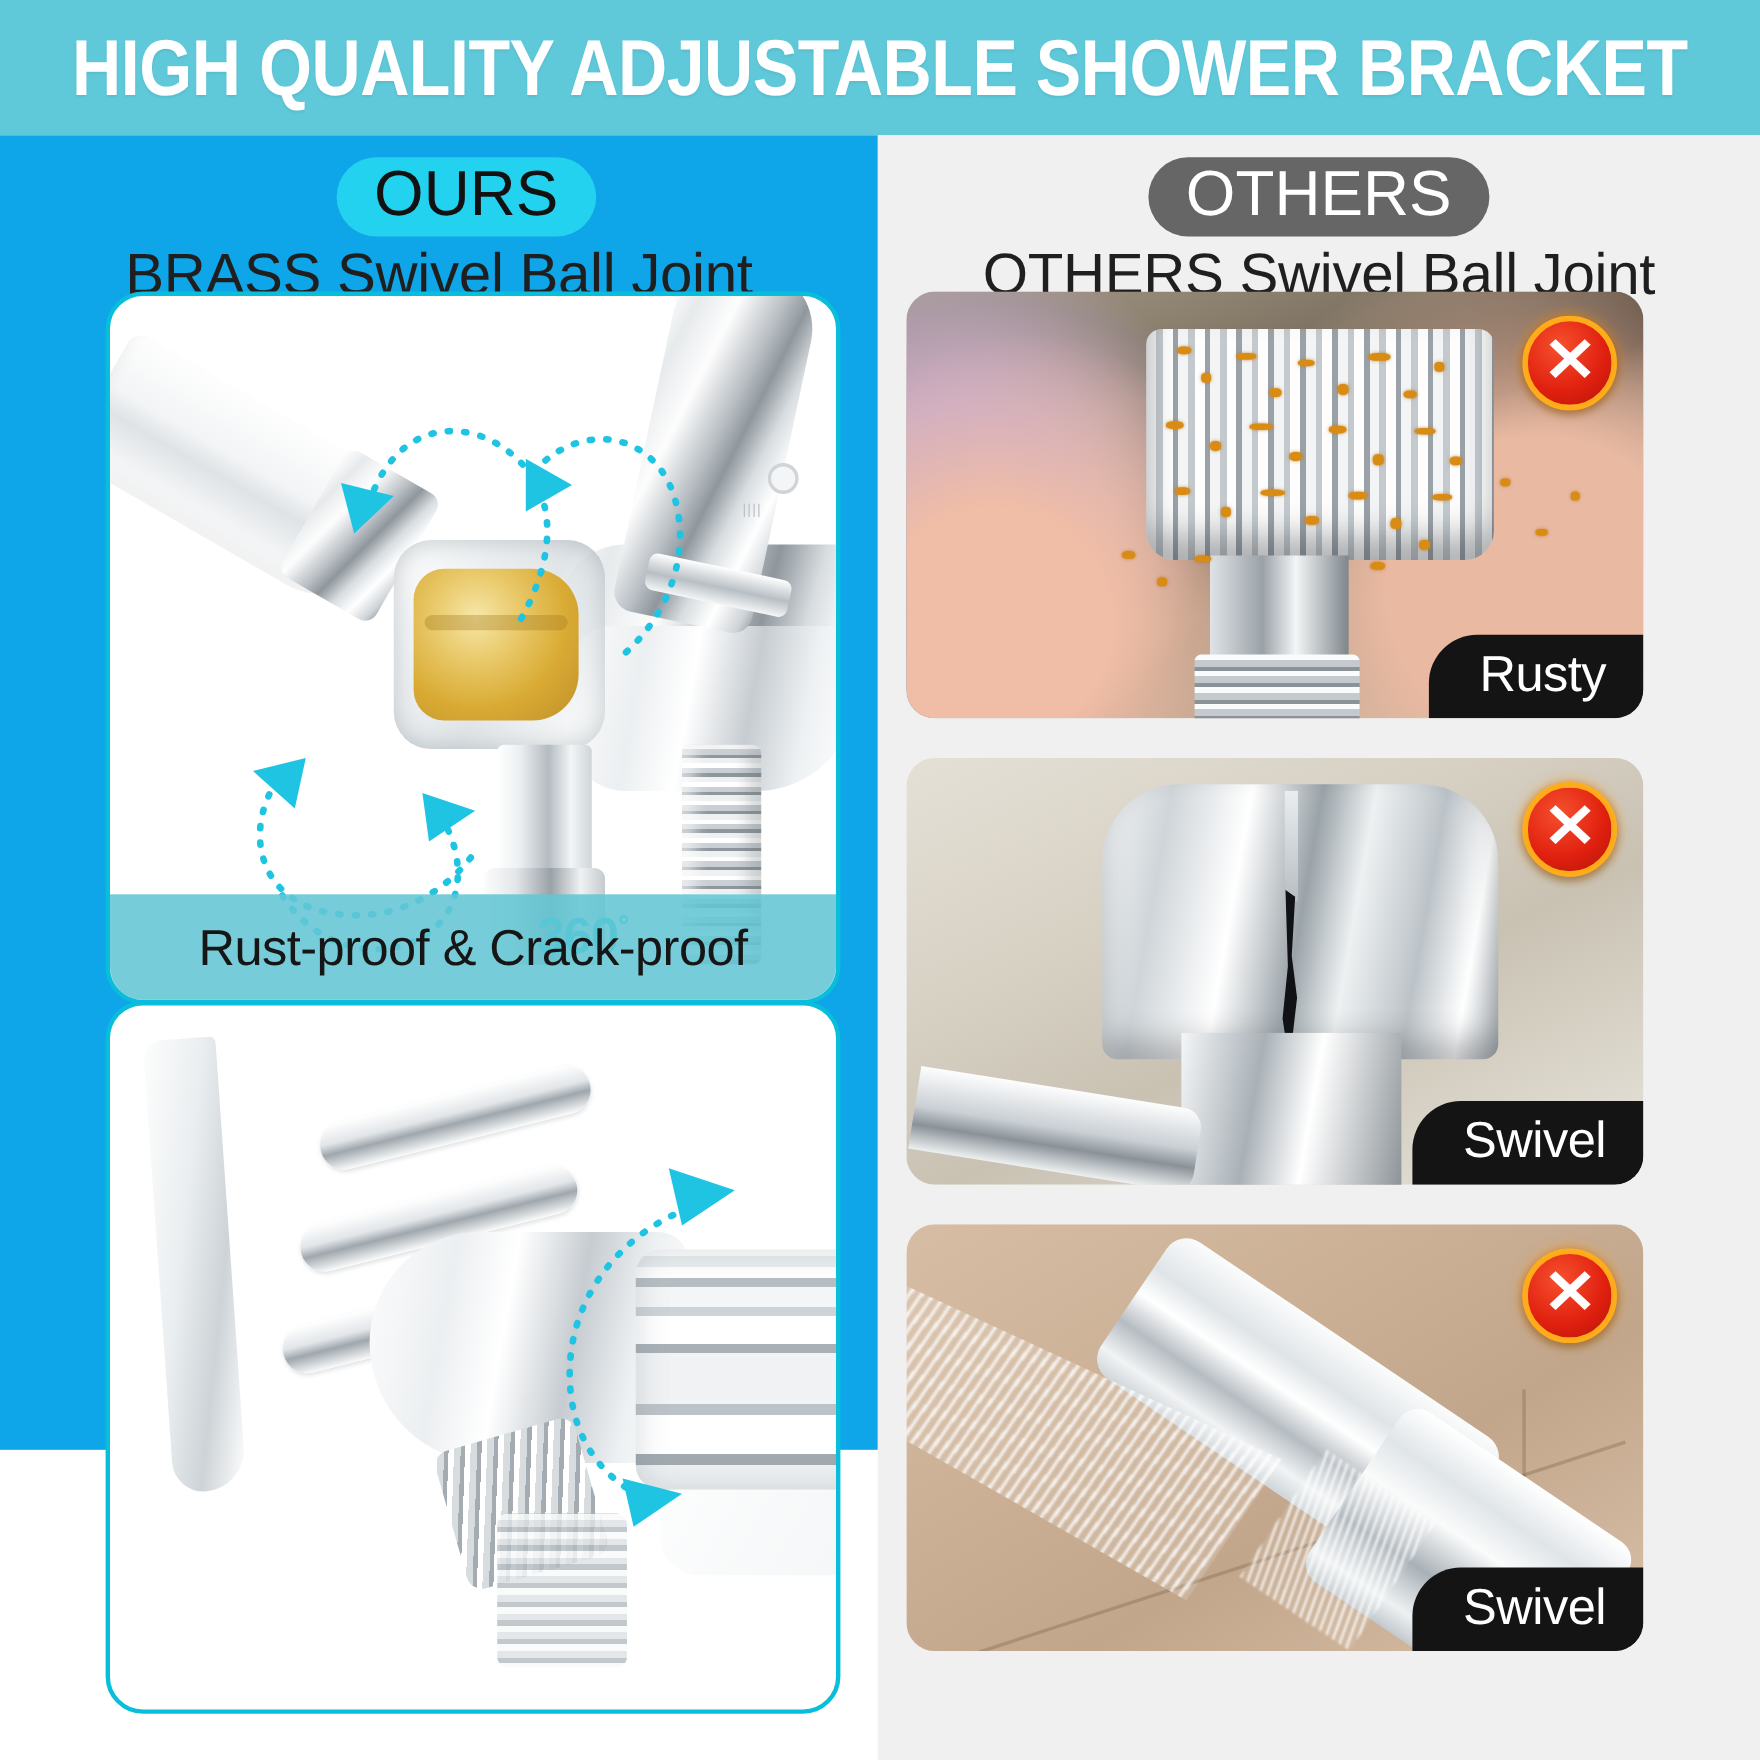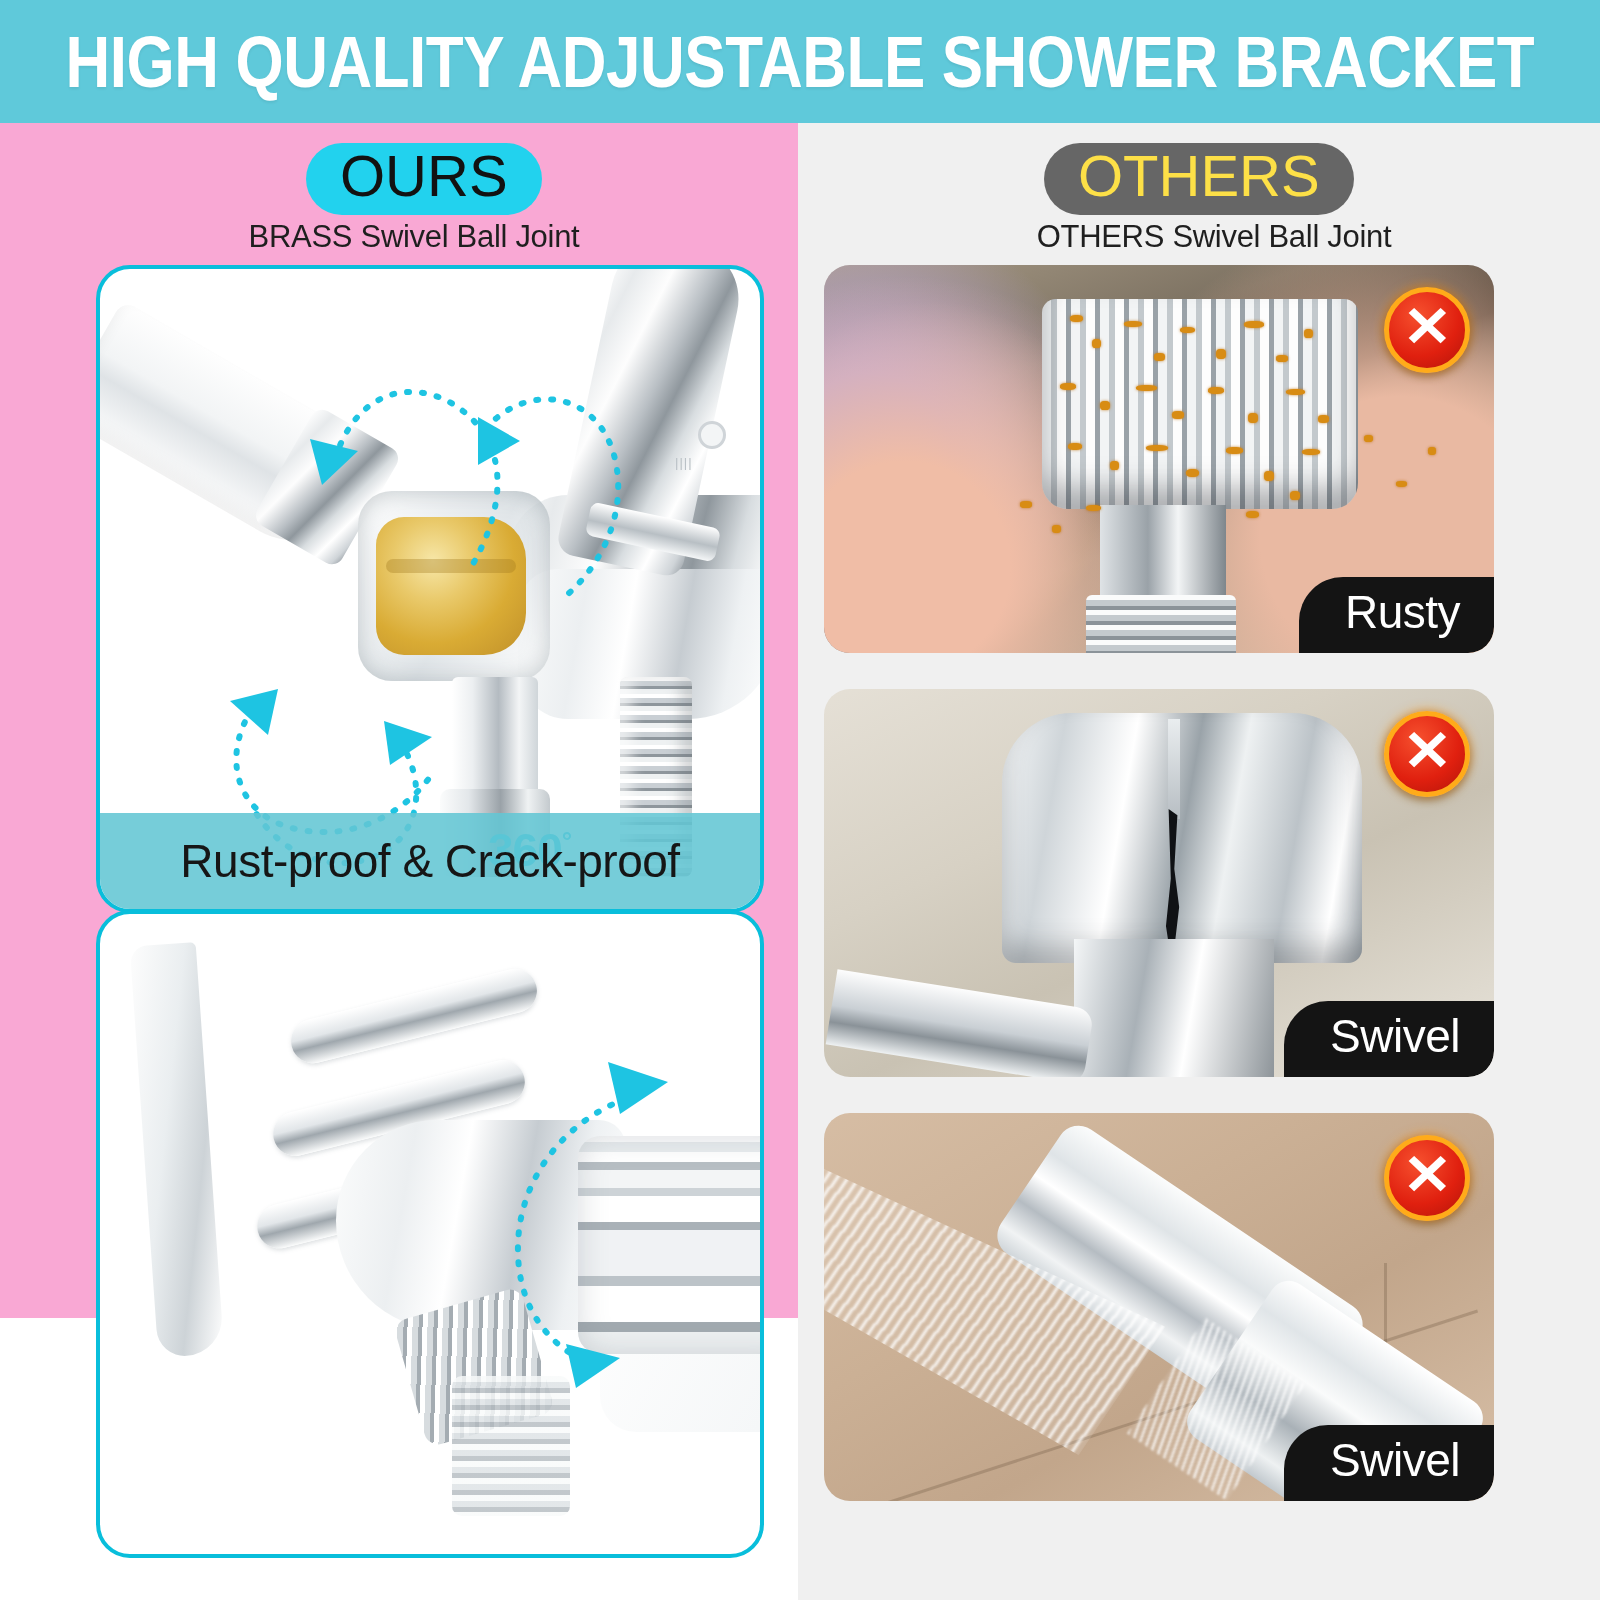--- a/index.html
+++ b/index.html
@@ -25,37 +25,37 @@
     font-size:72px;
     font-weight:bold;
     letter-spacing:-0.5px;
     transform:scaleX(0.86);
     white-space:nowrap;
     text-shadow:0 2px 3px rgba(0,0,0,.07);
   }
 
   
   .body-area{position:absolute;left:0;top:123px;width:1600px;height:1477px;}
-  .col-left{position:absolute;left:0;top:0;width:798px;height:1195px;background:#f9a8d4;}
+  .col-left{position:absolute;left:0;top:0;width:798px;height:1195px;background:#0ea5e9;}
   .col-right{position:absolute;left:798px;top:0;width:802px;height:1477px;background:#f0f0f0;}
 
   
   .pill{
     position:absolute;
     display:flex;align-items:center;justify-content:center;
     border-radius:100px;
     font-size:58px;font-weight:normal;line-height:1;
     padding:4px 34px 10px 34px;
   }
   .pill-ours{left:306px;top:20px;background:#22d2ee;color:#121212;}
-  .pill-others{left:246px;top:20px;background:#666666;color:#fde047;}
+  .pill-others{left:246px;top:20px;background:#666666;color:#ffffff;}
 
   .subtitle{
     position:absolute;top:96px;width:100%;text-align:center;
-    font-size:31px;color:#1f1f1f;letter-spacing:-0.3px;margin-left:15px;
+    font-size:53px;color:#1f1f1f;letter-spacing:-0.3px;
   }
 
   
   .card{
     position:absolute;left:96px;width:660px;
     border:4px solid #09bedb;border-radius:34px;
     background:#ffffff;overflow:hidden;
   }
   .card-a{top:142px;height:640px;}
   .card-b{top:787px;height:640px;}

